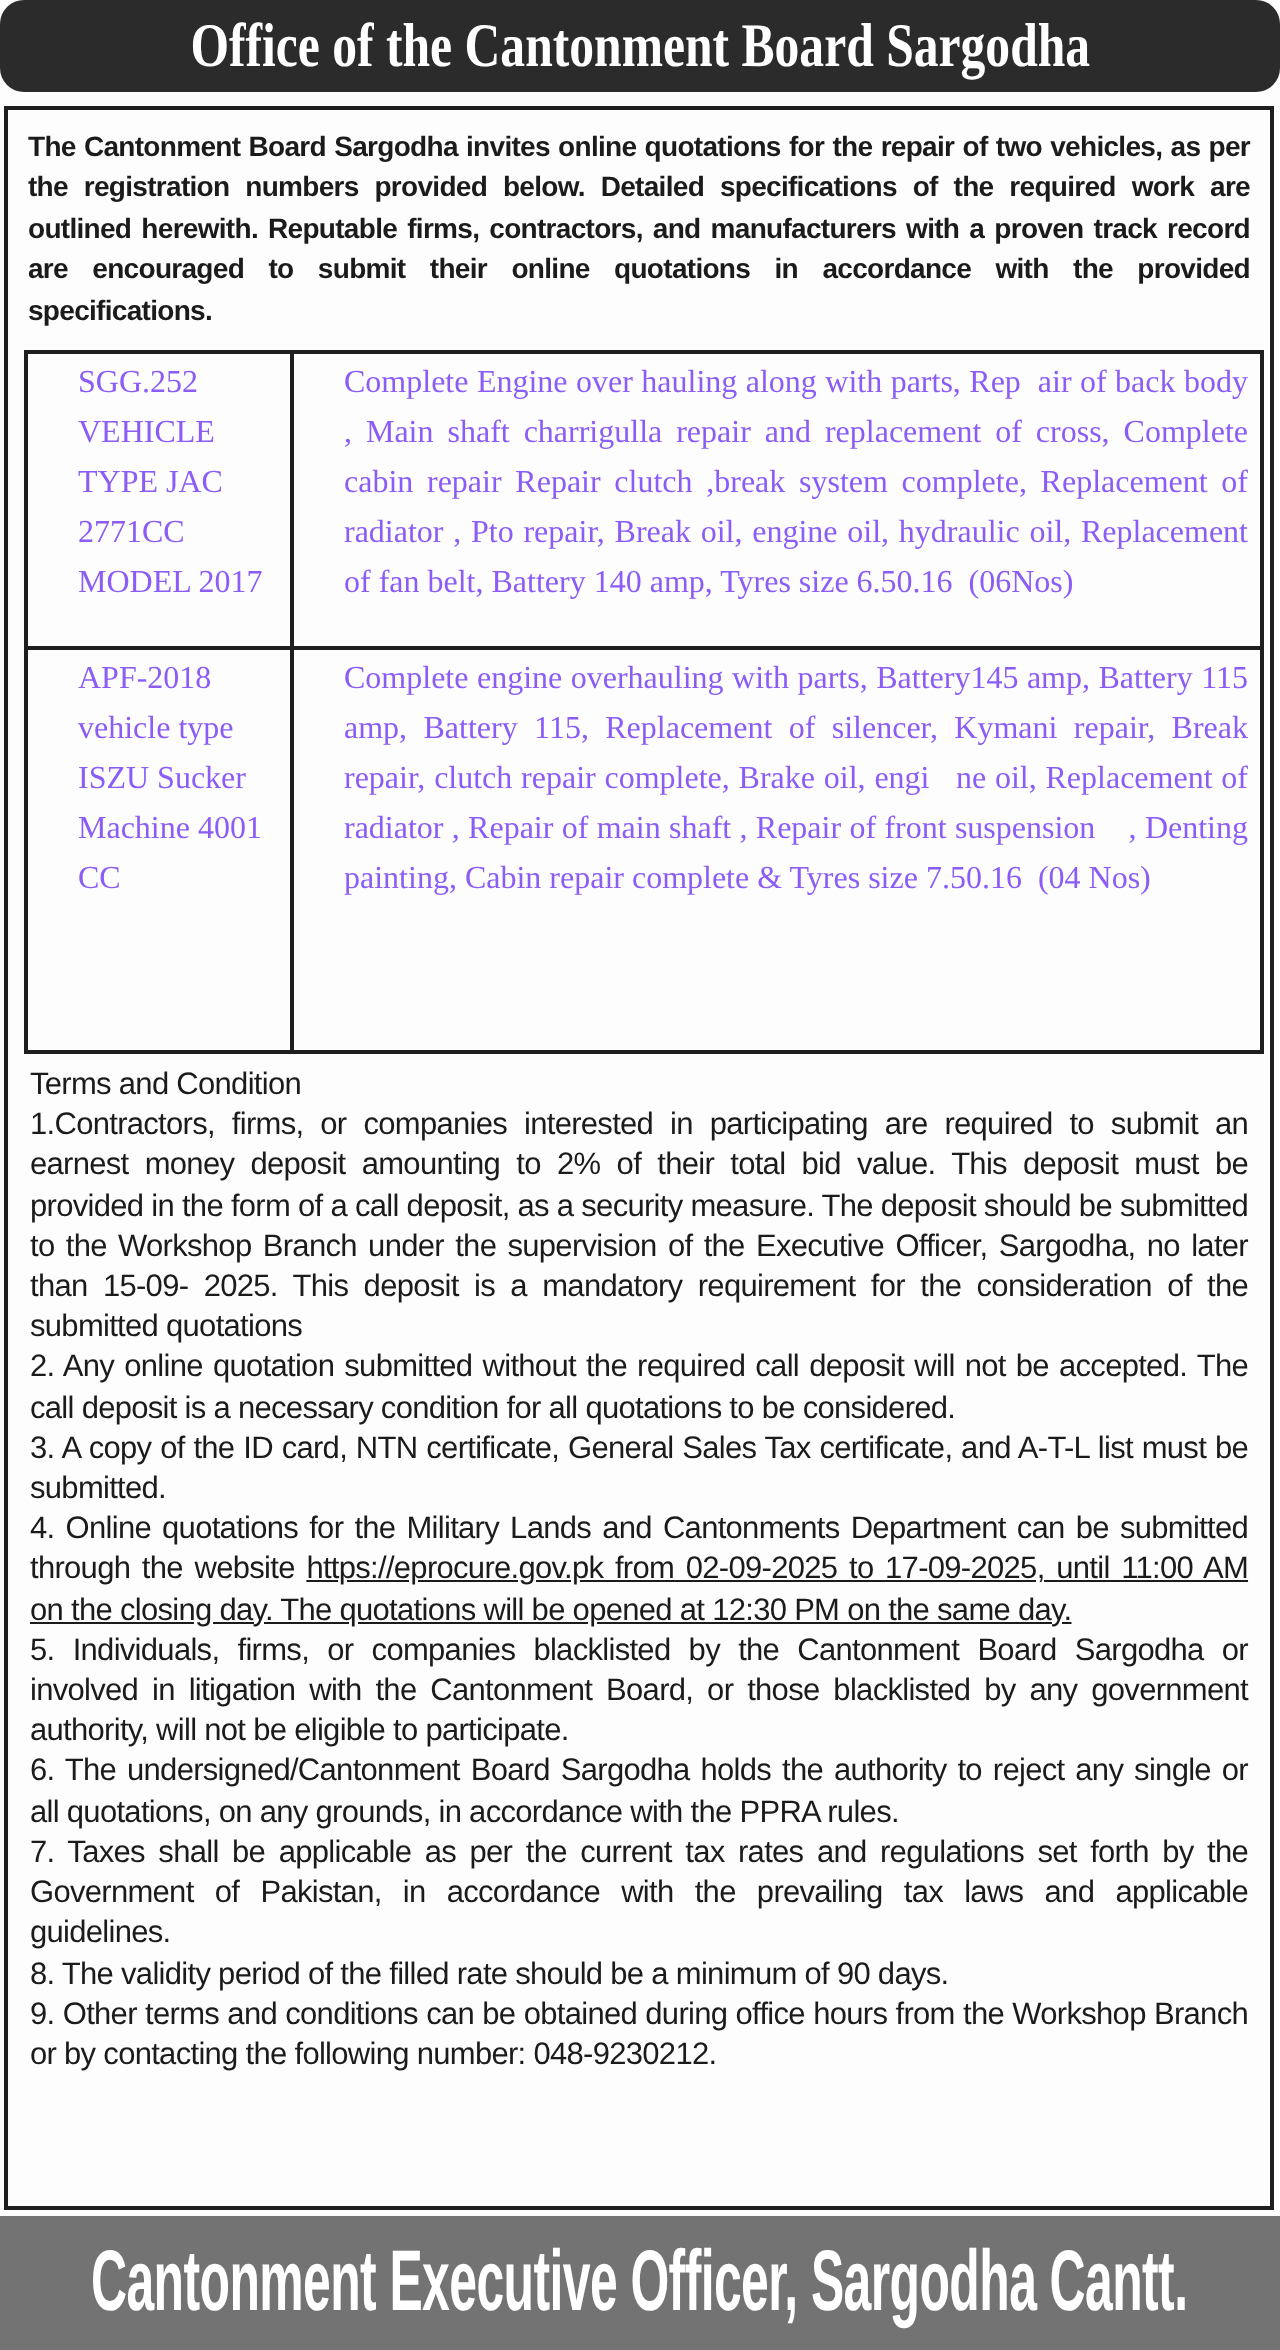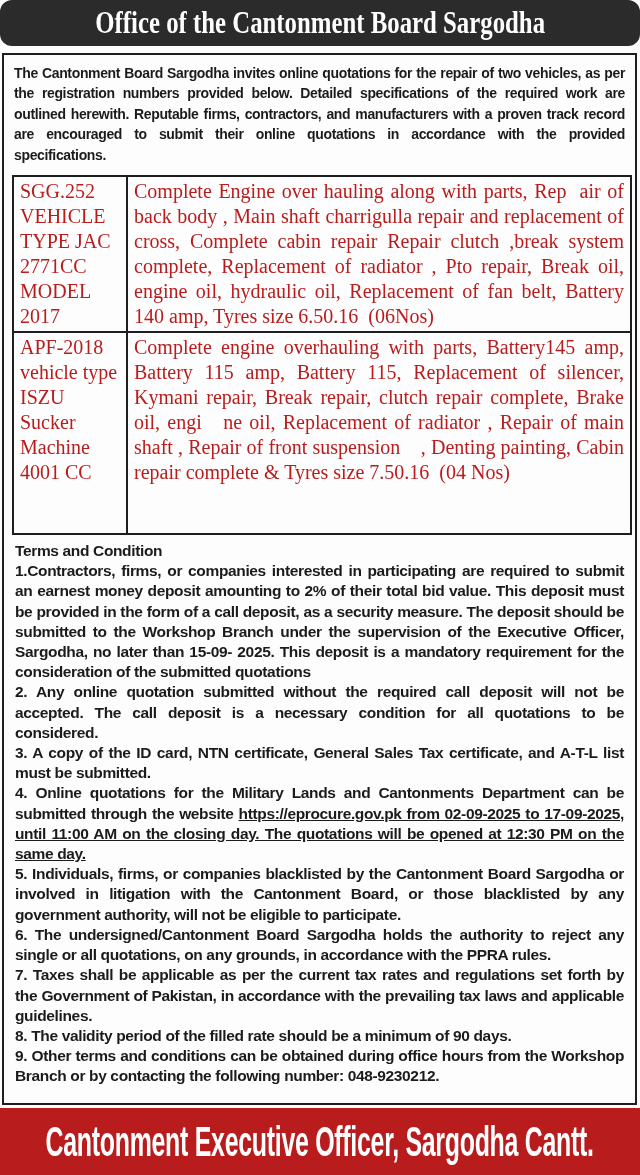--- a/index.html
+++ b/index.html
@@ -46,44 +46,44 @@
   .vehicle-table {
     border-collapse:collapse;
     table-layout:fixed;
     width:620px;
     margin:5px 8px 0 8px;
   }
   .vehicle-table td {
     border:2px solid #1e1e1e;
     vertical-align:top;
     font-family:"Liberation Serif", serif;
-    font-size:20px;
+    font-size:16px;
     line-height:25px;
-    color:#b91c1c;
-    padding:2px 6px 2px 6px;
+    color:#8b5cf6;
+    padding:2px 6px 2px 25px;
   }
   .vehicle-table td.reg { width:100px; }
   .vehicle-table td.spec { text-align:justify;margin-top:48px; }
   .vehicle-table tr.row1 { height:148px; }
   .vehicle-table tr.row2 { height:202px; }
   
   .terms {
     padding:6px 11px 0 11px;
-    font-size:15.5px; font-weight:bold;
+    font-size:15.5px; font-weight:normal;
     line-height:20.2px;
     letter-spacing:-0.35px;
     text-align:justify;
   }
   .terms p { margin:0; }
   .terms .heading { text-align:left; }
   .underlined { text-decoration:underline; }
   
   .footer-bar {
     position:absolute; left:0; right:0; bottom:0; height:67px;
-    background:#b91c1c;
+    background:#737373;
     display:flex; align-items:center; justify-content:center;
     overflow:hidden;
   }
   .footer-text {
     color:#ffffff;
     font-weight:bold;
     font-size:43px;
     white-space:nowrap;
     letter-spacing:-0.5px;
     transform:scaleX(0.58);

